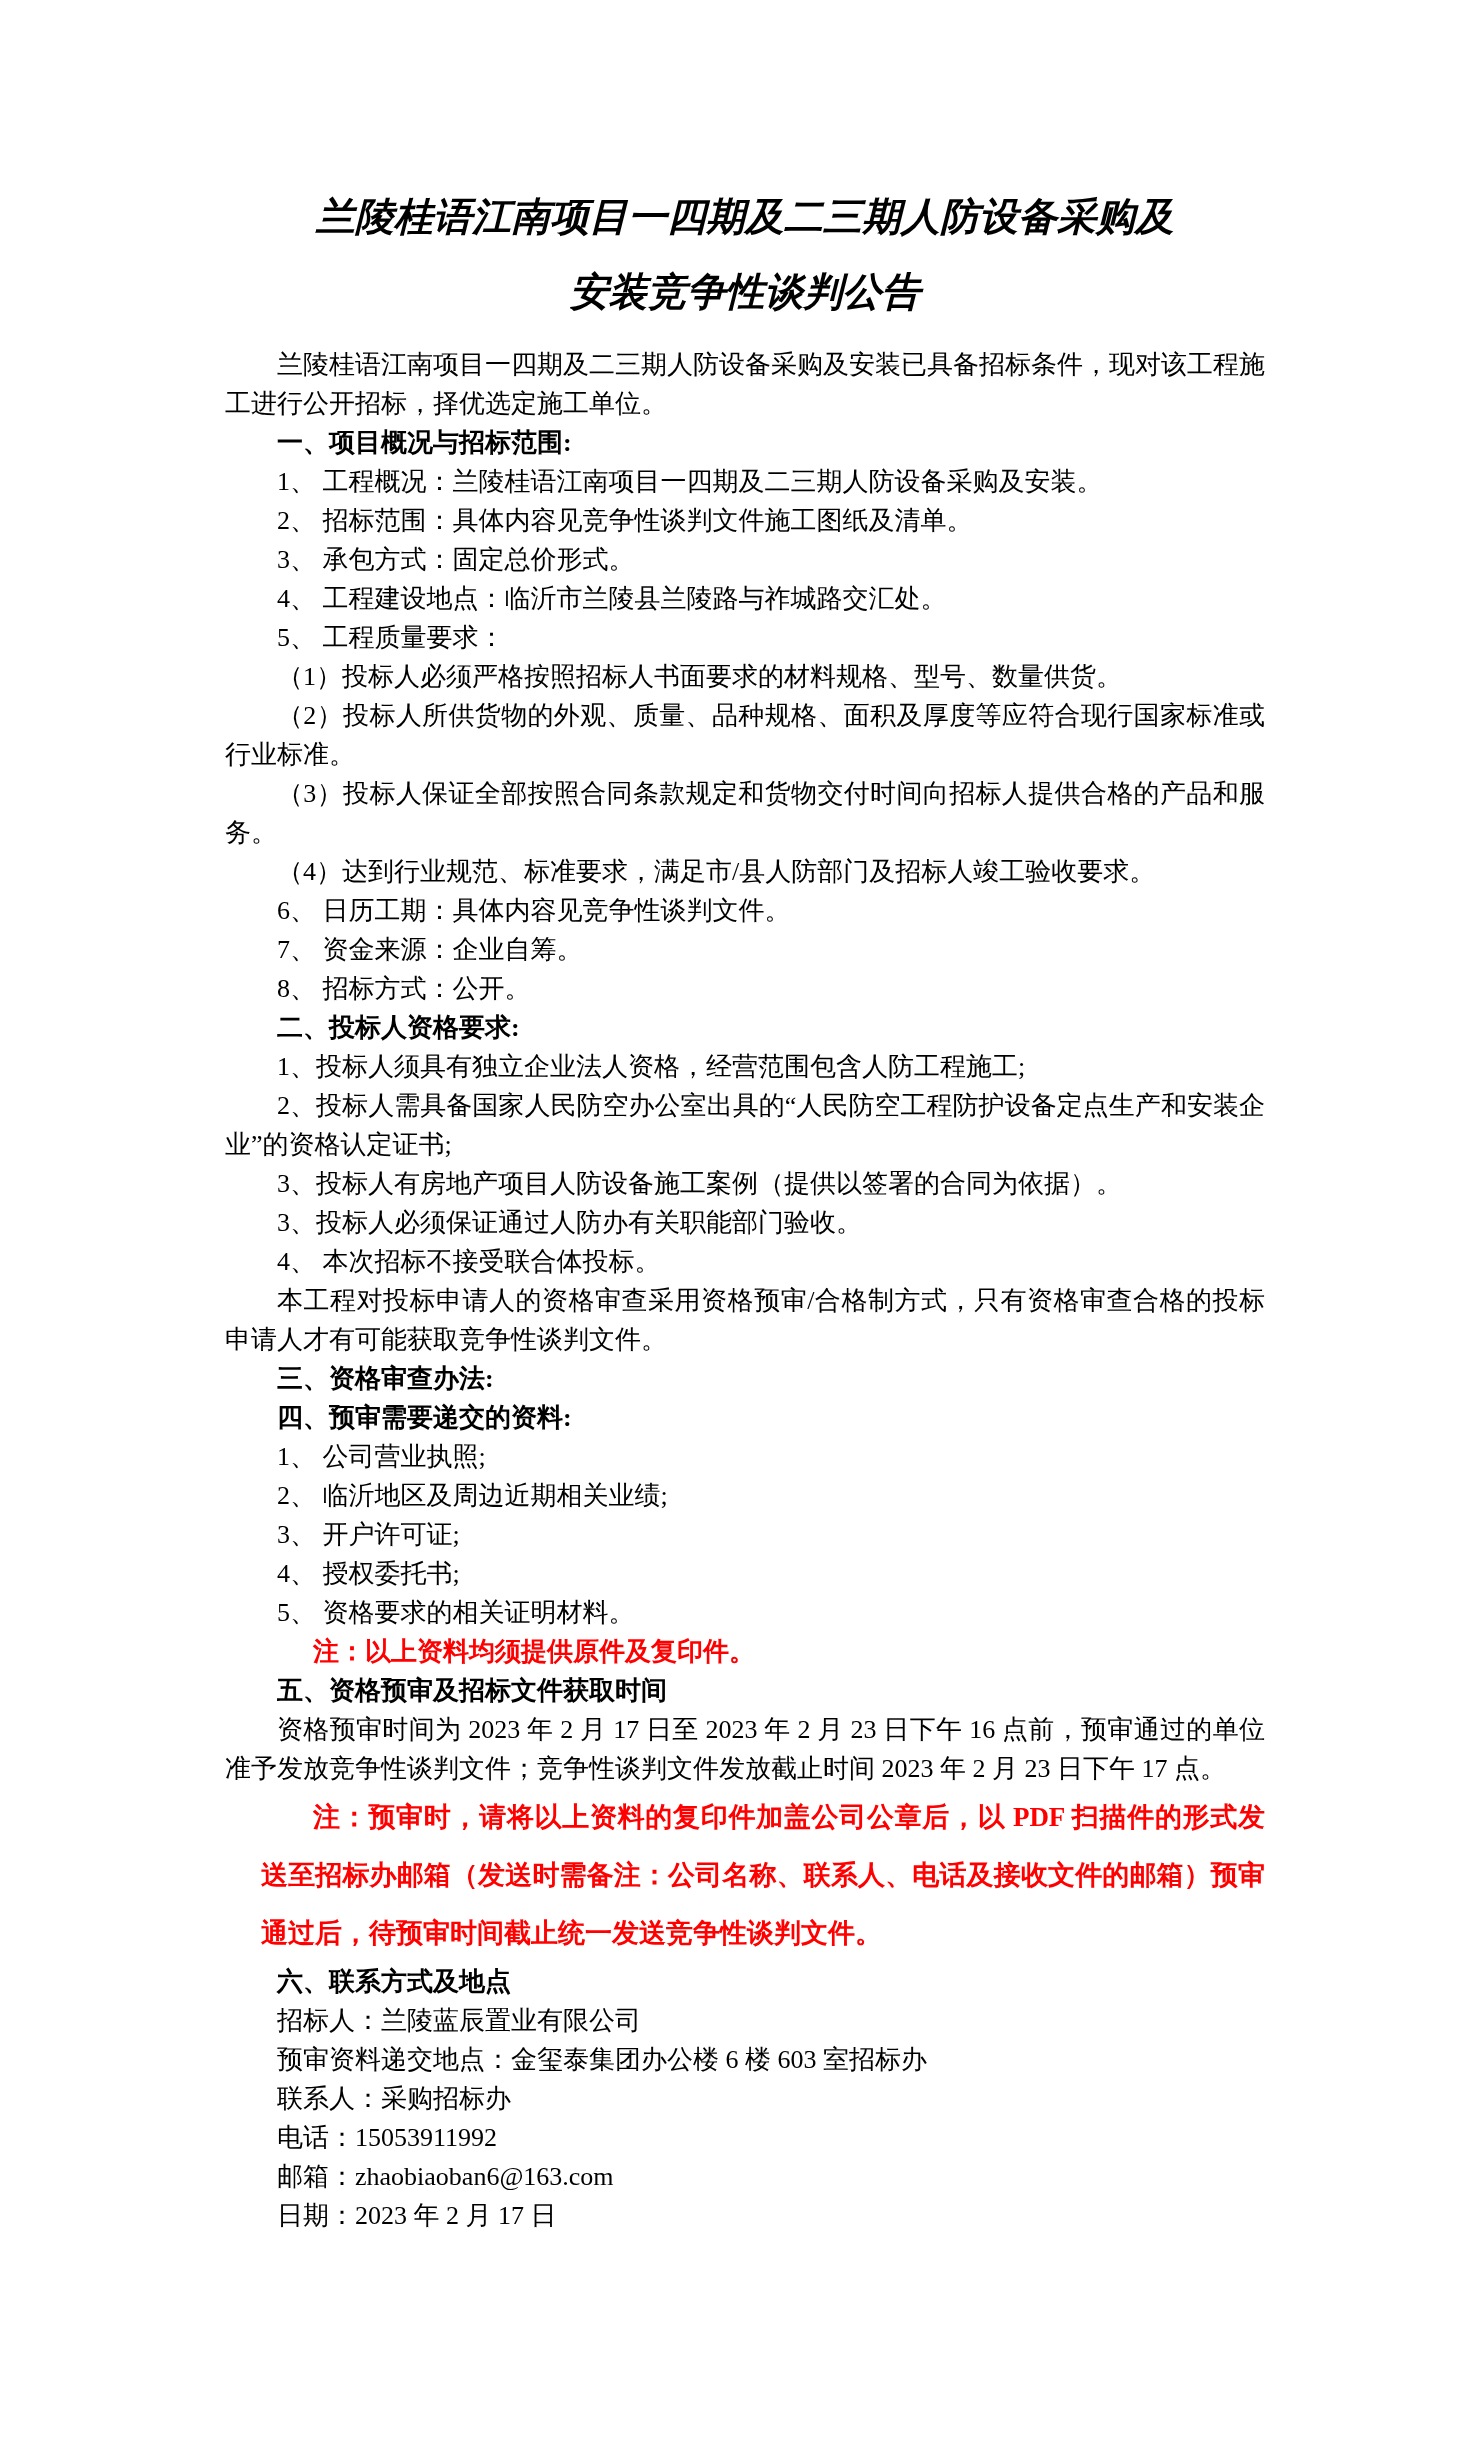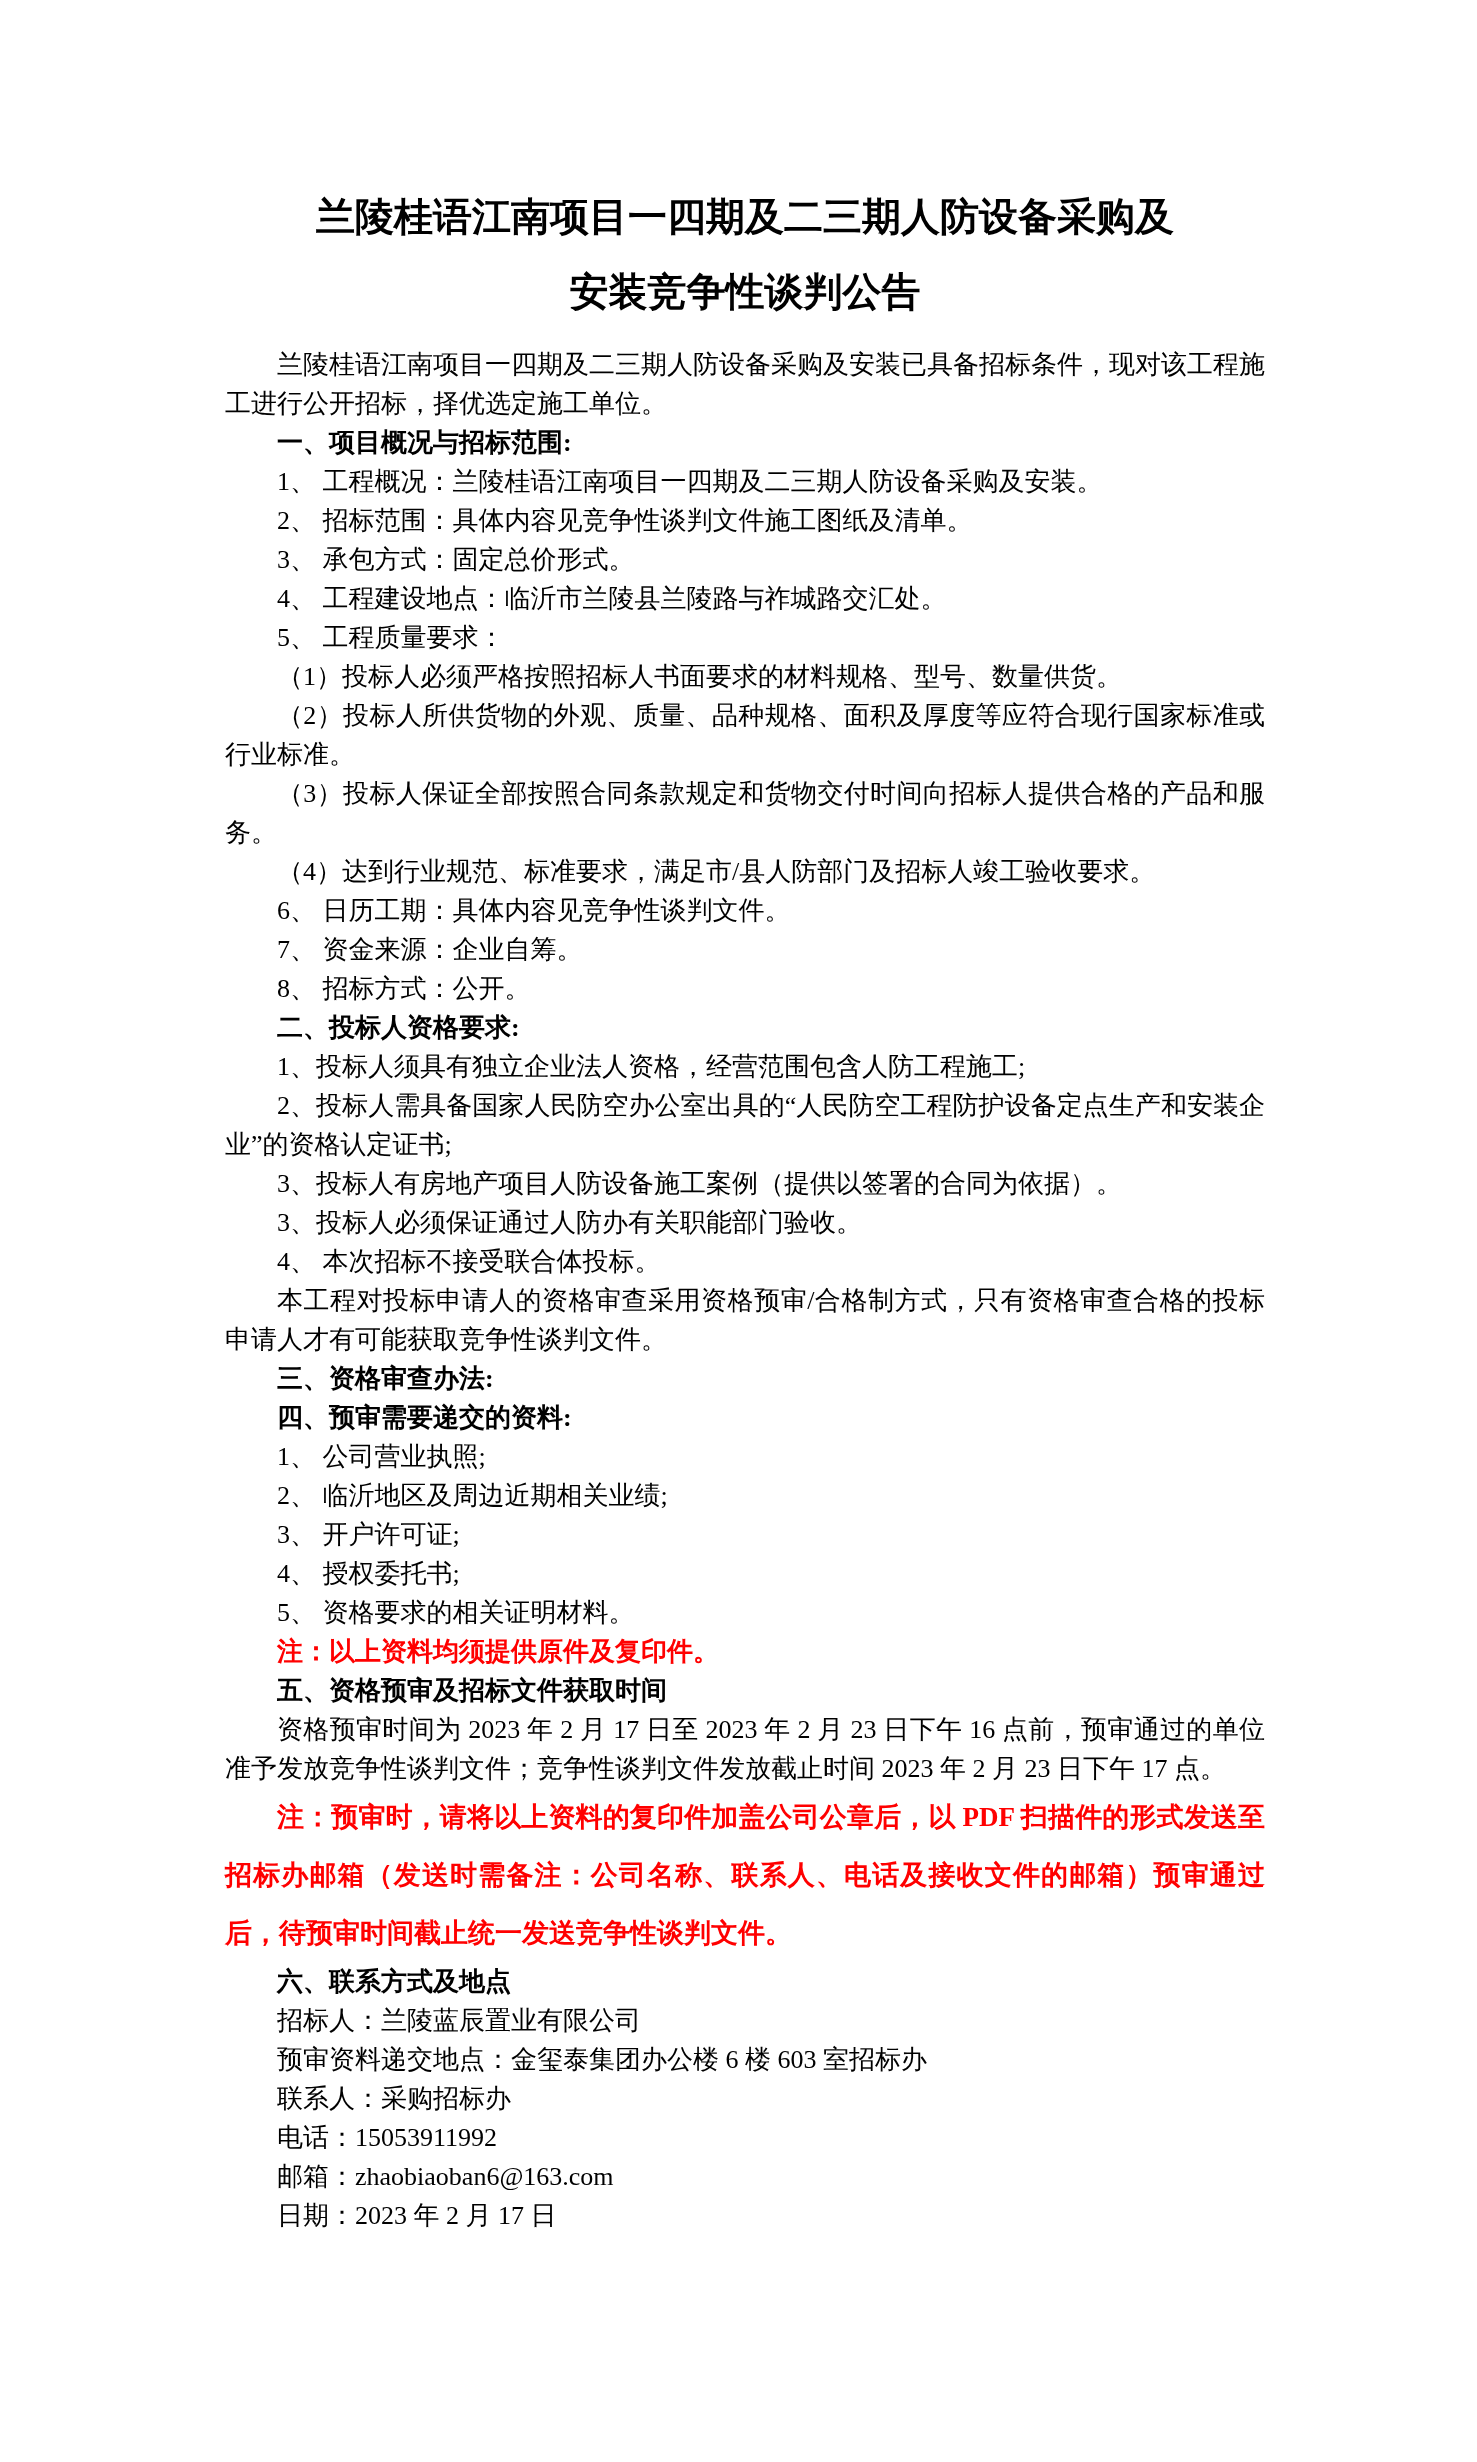--- a/index.html
+++ b/index.html
@@ -19,35 +19,37 @@
     height: 2462px;
     background: #ffffff;
     padding: 179px 213px 0 225px;
   }
   .doc-title {
     font-size: 39px;
     font-weight: bold;
     line-height: 75px;
     text-align: center;
     margin: 0 0 15.5px 0;
+    font-style: italic;
   }
   p.para {
     margin: 0;
     font-size: 26px;
     line-height: 39px;
     text-align: justify;
     text-indent: 52px;
     word-break: break-all;
   }
   p.bold {
     font-weight: bold;
   }
   p.red {
     color: #ff0000;
     font-weight: bold;
+    margin-left: 36px;
   }
   p.red-lg {
     font-size: 27px;
     line-height: 58px;
   }
 </style>
 </head>
 <body>
 
 <div class="page">

